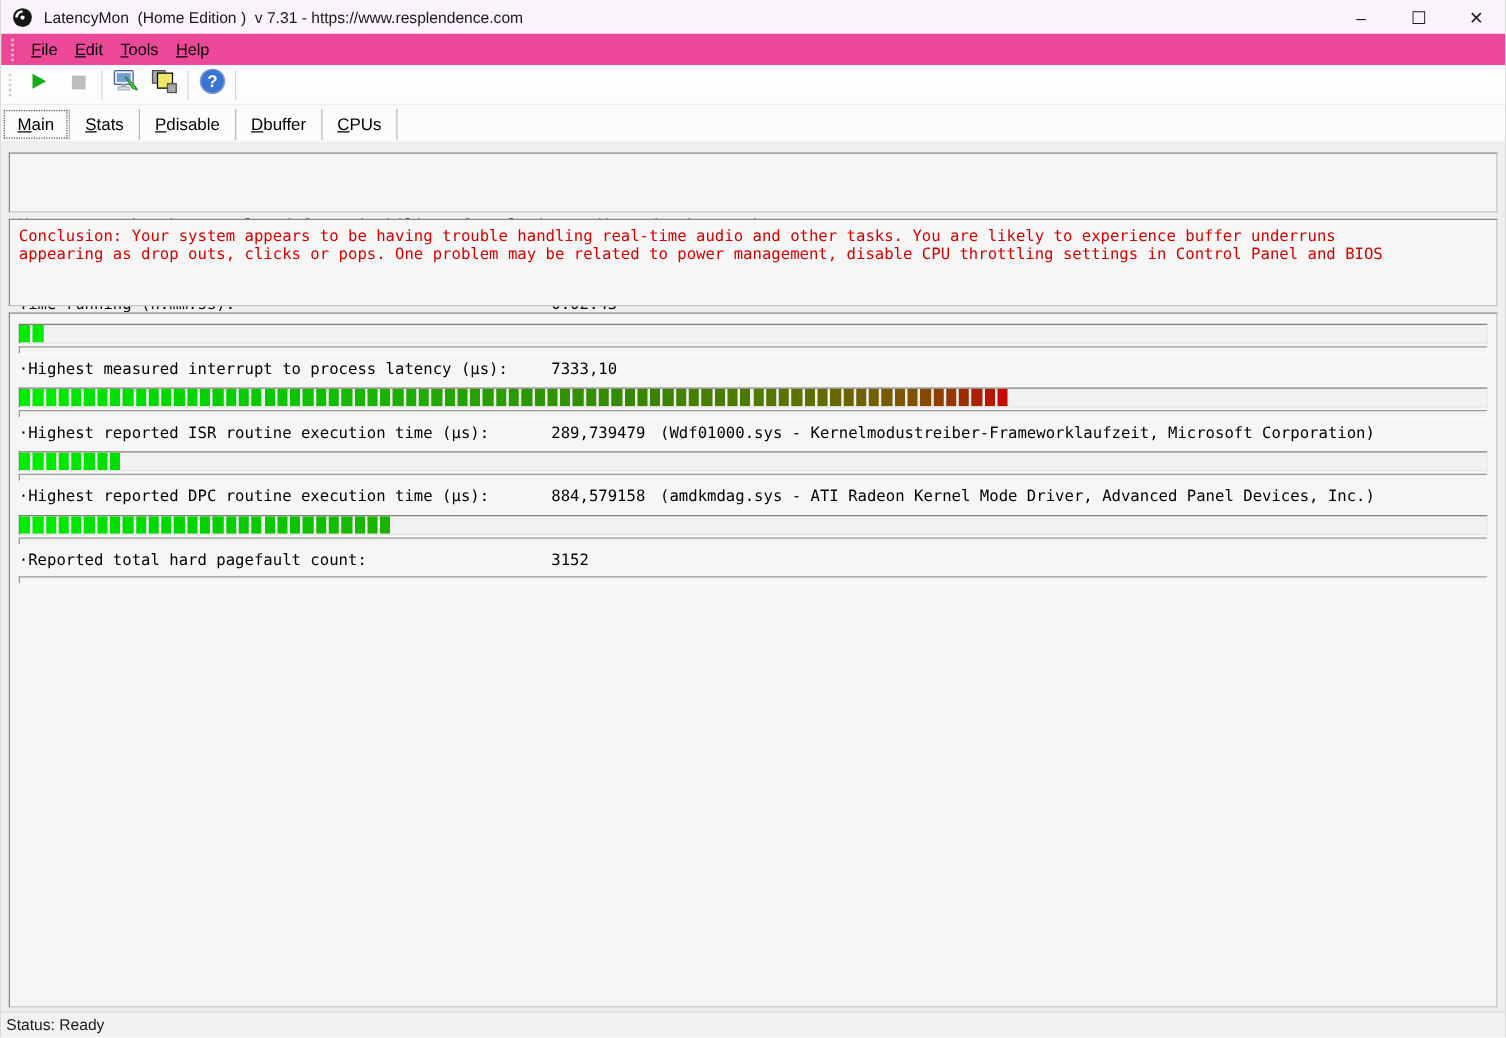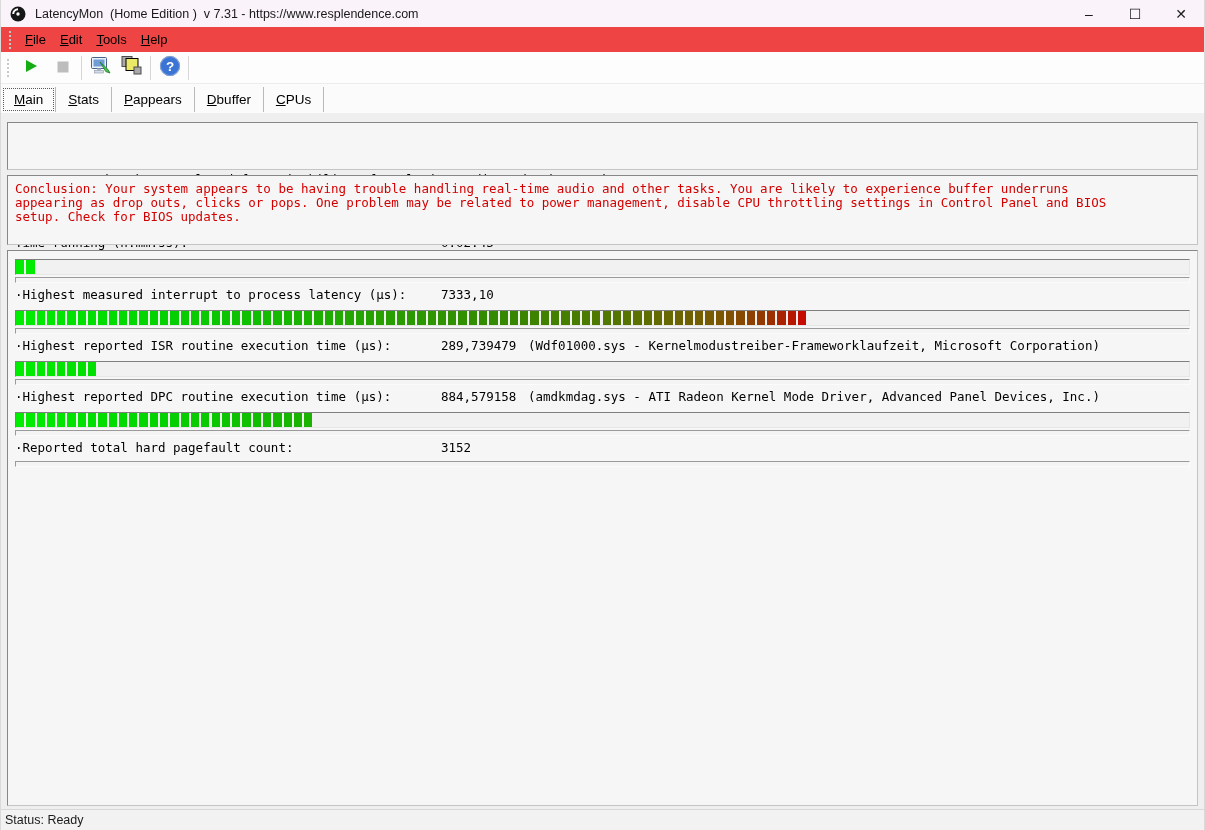--- a/index.html
+++ b/index.html
@@ -10,21 +10,21 @@
 
   
   .titlebar{height:27px;background:#faf3fa;display:flex;align-items:center;padding-left:9px;}
   .app-icon{flex:none;display:flex;align-items:center;}
   .title-text{font-size:12.5px;color:#191919;margin-left:9px;white-space:pre;}
   .win-controls{margin-left:auto;display:flex;height:100%;}
   .win-btn{width:46px;display:flex;align-items:center;justify-content:center;
            font-size:14px;color:#1c1c1c;cursor:default;}
 
   
-  .menubar{height:25px;background:#ef4444;display:flex;align-items:center;padding-left:8px;position:relative;}
+  .menubar{height:25px;background:#ec4899;display:flex;align-items:center;padding-left:8px;position:relative;}
   .gripper{width:3px;height:18px;border-left:2px dotted #c9c9c9;margin-right:4px;}
   .menu-item{font-size:13px;color:#000;padding:3px 7px;}
   .hot{text-decoration:underline;}
 
   
   .toolbar{height:31px;background:#fdfdfd;display:flex;align-items:center;padding-left:6px;
            border-bottom:1px solid #ececec;}
   .tool-btn{width:31px;height:27px;display:flex;align-items:center;justify-content:center;}
   .tb-sep{width:1px;height:24px;background:#d7d7d7;margin:0 3px;}
 
@@ -142,42 +142,41 @@
       </span>
     </div>
     <div class="tb-sep"></div>
   </div>
 
   <div class="tabstrip">
     <span class="tab selected"><span class="hot">M</span><span>ain</span></span>
     <span class="tab-sep"></span>
     <span class="tab"><span class="hot">S</span><span>tats</span></span>
     <span class="tab-sep"></span>
-    <span class="tab"><span class="hot">P</span><span>appears</span></span>
+    <span class="tab"><span class="hot">P</span><span>disable</span></span>
     <span class="tab-sep"></span>
     <span class="tab"><span class="hot">D</span><span>buffer</span></span>
     <span class="tab-sep"></span>
     <span class="tab"><span class="hot">C</span><span>PUs</span></span>
     <span class="tab-sep"></span>
   </div>
 
   <div class="content">
 
     <div class="panel panel-analysis mono">
       <div>Your system has been analyzed for suitability of real-time audio and other tasks.</div>
       <div class="aline">
         <span class="alabel">Time running (h:mm:ss):</span>
         <span>0:02:43</span>
       </div>
     </div>
 
     <div class="panel panel-conclusion mono" id="conclusion-box" style="color: rgb(212, 0, 0);">
       <div>Conclusion: Your system appears to be having trouble handling real-time audio and other tasks. You are likely to experience buffer underruns</div>
       <div>appearing as drop outs, clicks or pops. One problem may be related to power management, disable CPU throttling settings in Control Panel and BIOS</div>
-      <div>setup. Check for BIOS updates.</div>
     </div>
 
     <div class="panel panel-metrics mono">
 
       <div class="mrow">
         <div class="segtrack">
             <div class="seg" style="left: 0px; width: 8.28947px; background: rgb(0, 237, 0);"></div>
             <div class="seg" style="left: 10.2895px; width: 8.28947px; background: rgb(0, 235, 0);"></div>
           </div>
         <div class="thinbar"></div>

